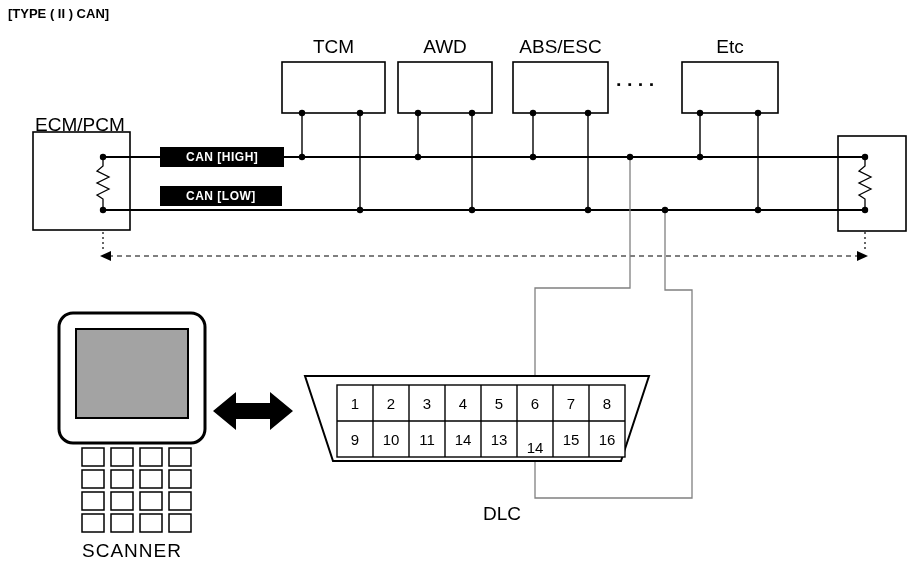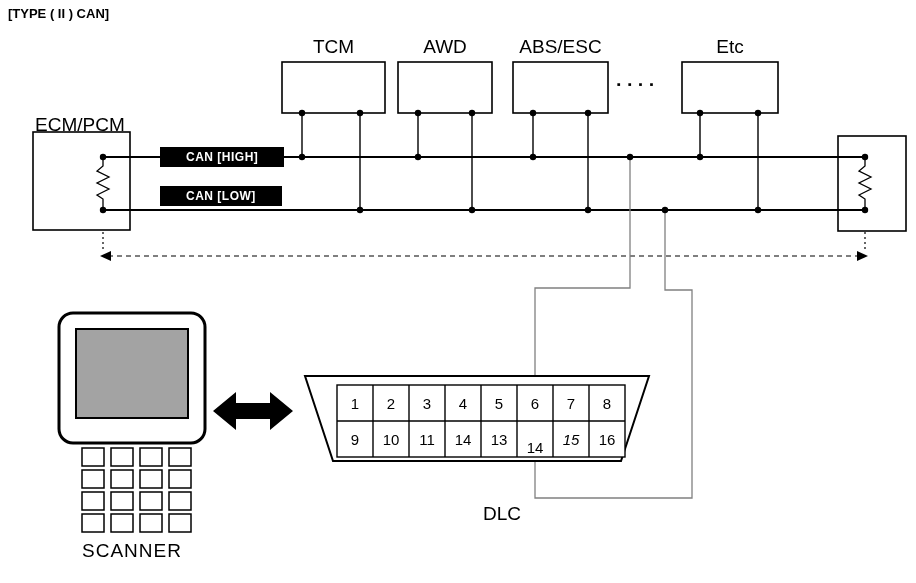--- a/index.html
+++ b/index.html
@@ -162,20 +162,20 @@
   <div class="pin-cell" style="left:481px;top:385px;">5</div>
   <div class="pin-cell" style="left:517px;top:385px;">6</div>
   <div class="pin-cell" style="left:553px;top:385px;">7</div>
   <div class="pin-cell" style="left:589px;top:385px;">8</div>
   <div class="pin-cell" style="left:337px;top:421px;">9</div>
   <div class="pin-cell" style="left:373px;top:421px;text-align:right;">10</div>
   <div class="pin-cell" style="left:409px;top:421px;">11</div>
   <div class="pin-cell" style="left:445px;top:421px;">14</div>
   <div class="pin-cell" style="left:481px;top:421px;">13</div>
   <div class="pin-cell" style="left:517px;top:421px;margin-top:8px;">14</div>
-  <div class="pin-cell" style="left:553px;top:421px;font-style:italic;">15</div>
+  <div class="pin-cell" style="left:553px;top:421px;">15</div>
   <div class="pin-cell" style="left:589px;top:421px;border-radius:13px;">16</div>
 
   <div class="abs lbl lbl-center" style="left:452px;top:503px;width:100px;">DLC</div>
 
   <div class="abs lbl lbl-center" style="left:62px;top:540px;width:140px;letter-spacing:1px;">SCANNER</div>
 
 </div>
 
 </body></html>

